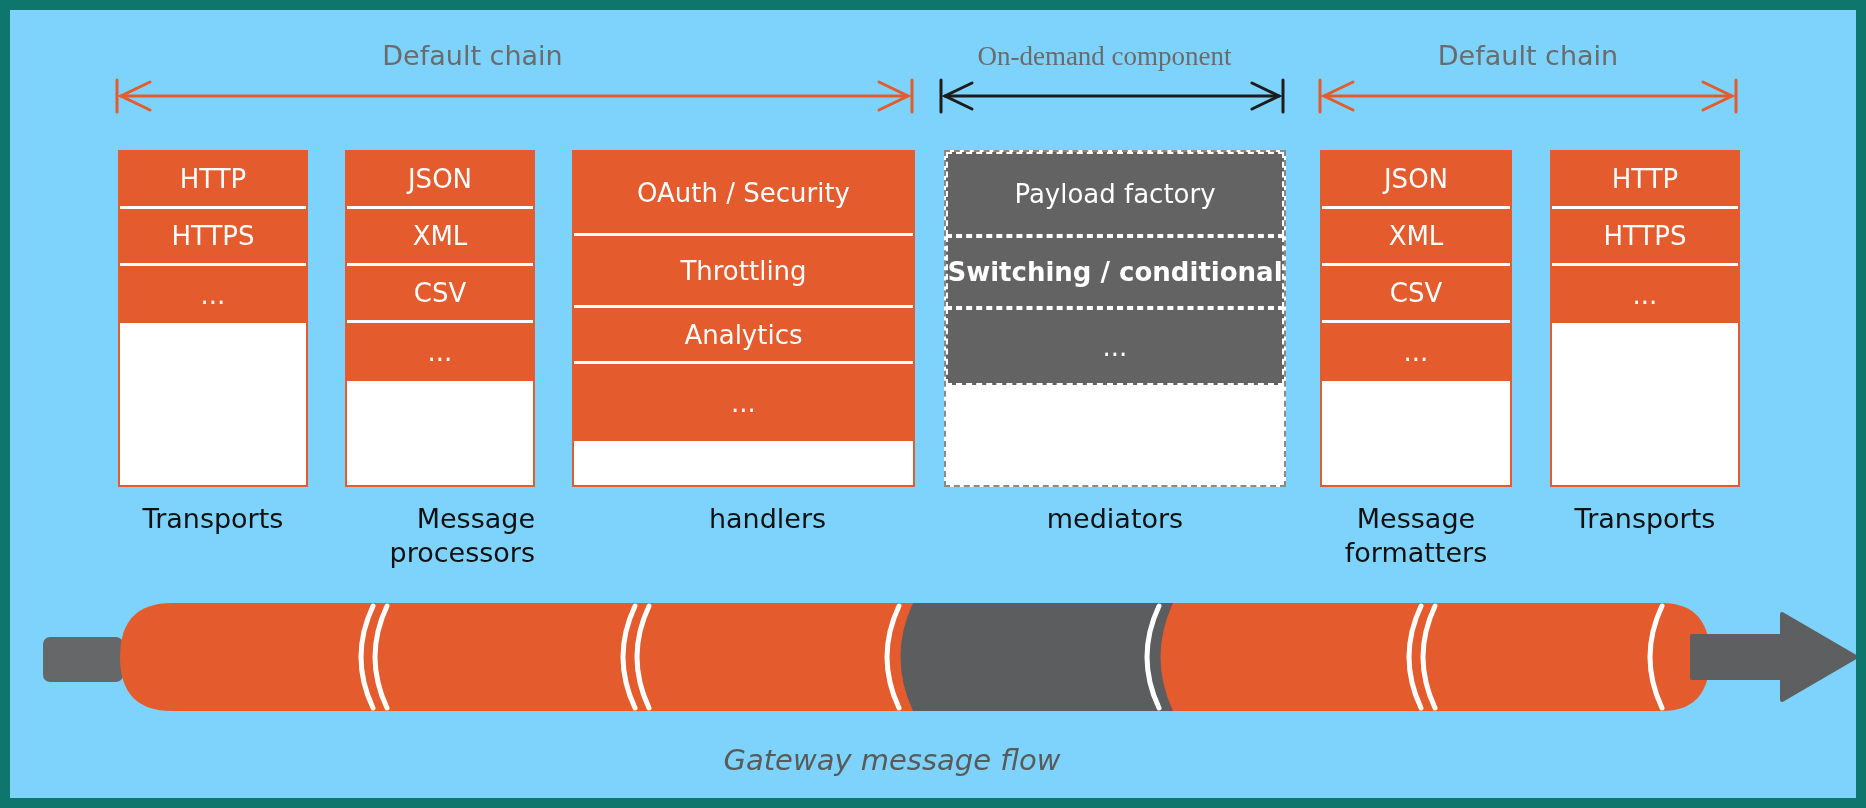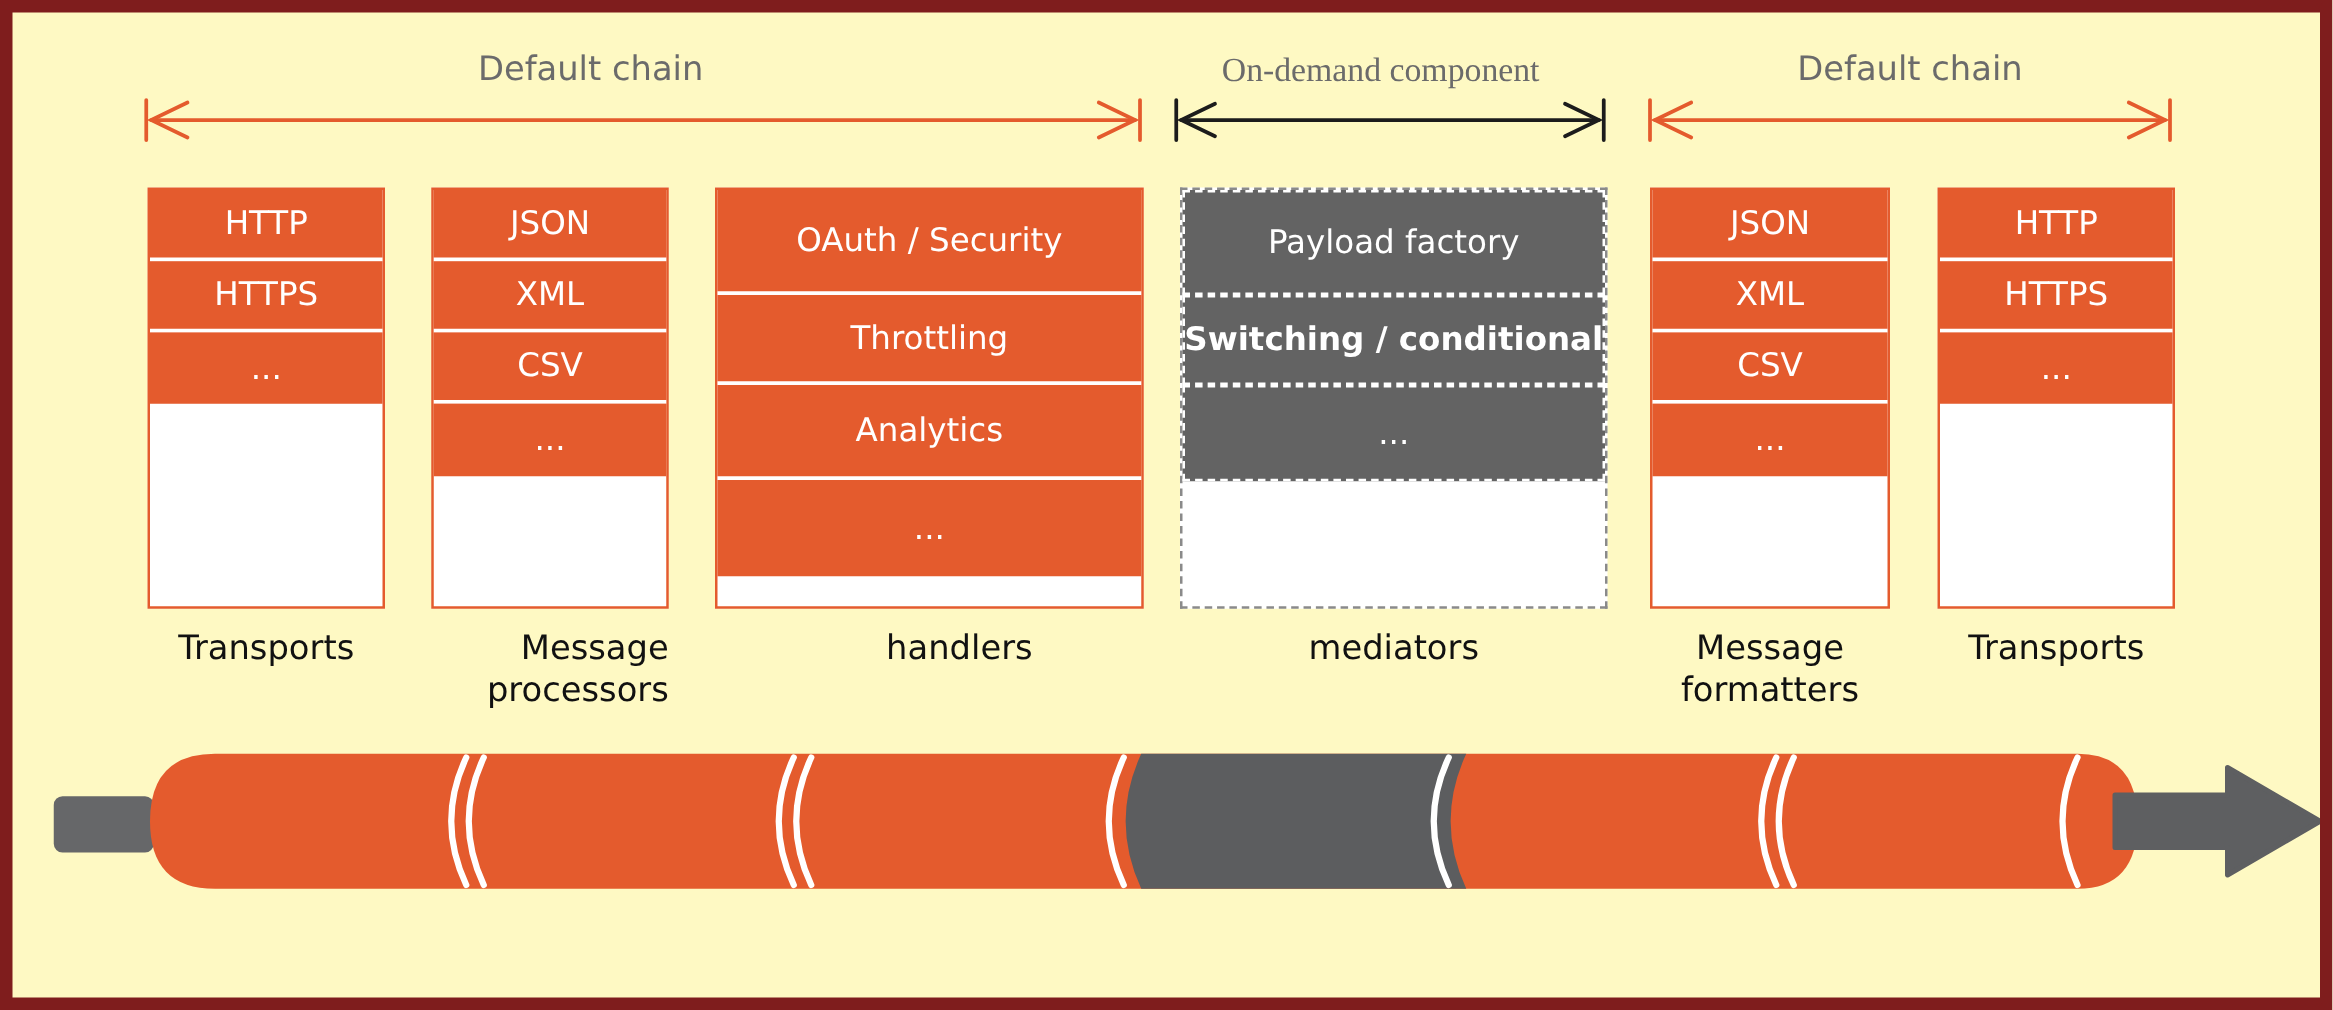--- a/index.html
+++ b/index.html
@@ -1,21 +1,21 @@
 <!DOCTYPE html>
 <html><head>
 <meta charset="utf-8">
 <style>
   html,body{margin:0;padding:0;background:#fff;}
   .canvas{
     position:relative;
     width:1866px;height:808px;
     box-sizing:border-box;
-    background:#fef9c3;
-    border:10px solid #7f1d1d;
+    background:#7dd3fc;
+    border:10px solid #0f766e;
     overflow:hidden;
     font-family:"DejaVu Sans","Liberation Sans",sans-serif;
   }
   
   .section-label{
     position:absolute;top:28px;height:36px;
     font-size:27px;line-height:36px;color:#6b6b6b;
     text-align:center;white-space:nowrap;
   }
   
@@ -95,21 +95,21 @@
     <div class="row" style="height:57px;">JSON</div>
     <div class="row" style="height:57px;">XML</div>
     <div class="row" style="height:57px;">CSV</div>
     <div class="row" style="height:58px;">...</div>
   </div>
   <div class="col-label" style="left:335px;width:190px;text-align:right;">Message processors</div>
 
   <div class="col orange" style="left:562px;width:343px;">
     <div class="row" style="height:84px;">OAuth / Security</div>
     <div class="row" style="height:72px;">Throttling</div>
-    <div class="row" style="height:76px;">Analytics</div>
+    <div class="row" style="height:56px;">Analytics</div>
     <div class="row" style="height:77px;">...</div>
   </div>
   <div class="col-label" style="left:586px;width:343px;">handlers</div>
 
   <div class="col gray" style="left:934px;width:342px;">
     <div class="row" style="height:84px;">Payload factory</div>
     <div class="row" style="height:72px;font-weight:bold;">Switching / conditional</div>
     <div class="row" style="height:77px;">...</div>
   </div>
   <div class="col-label" style="left:934px;width:342px;text-align:center;">mediators</div>
@@ -145,14 +145,15 @@
       <path d="M889,21 Q865,72 889,123"></path>
       <path d="M1149,21 Q1125,72 1149,123"></path>
       <path d="M1411,21 Q1387,72 1411,123"></path>
       <path d="M1425,21 Q1401,72 1425,123"></path>
       <path d="M1652,21 Q1628,72 1652,123"></path>
     </g>
 
     <path d="M1682,51 H1772 V29 L1846,72 L1772,115 V93 H1682 Z" fill="#5e5f61" stroke="#5e5f61" stroke-width="4" stroke-linejoin="round"></path>
   </svg>
 
+  <div class="caption">Gateway message flow</div>
 
 </div>
 
 </body></html>

